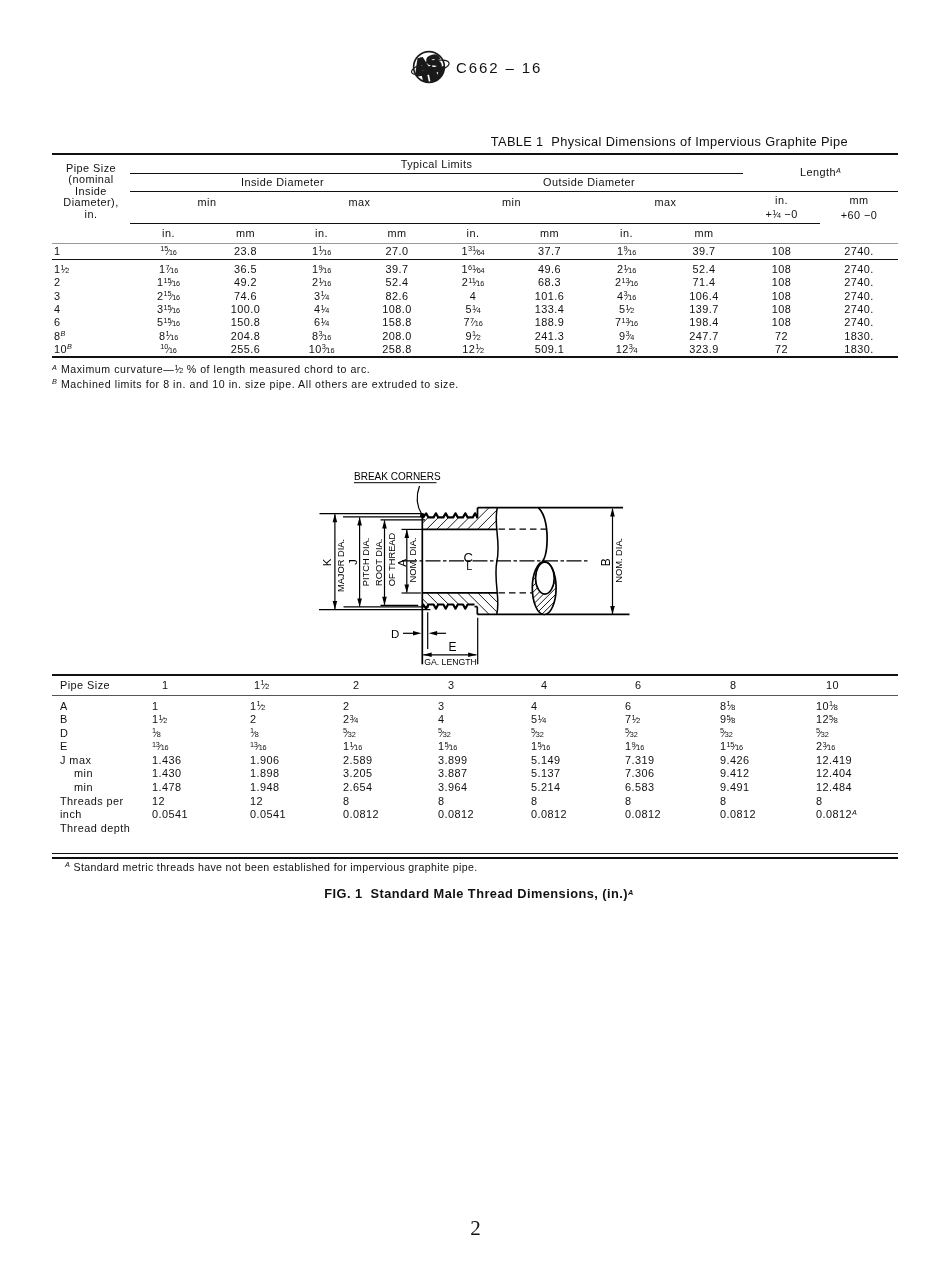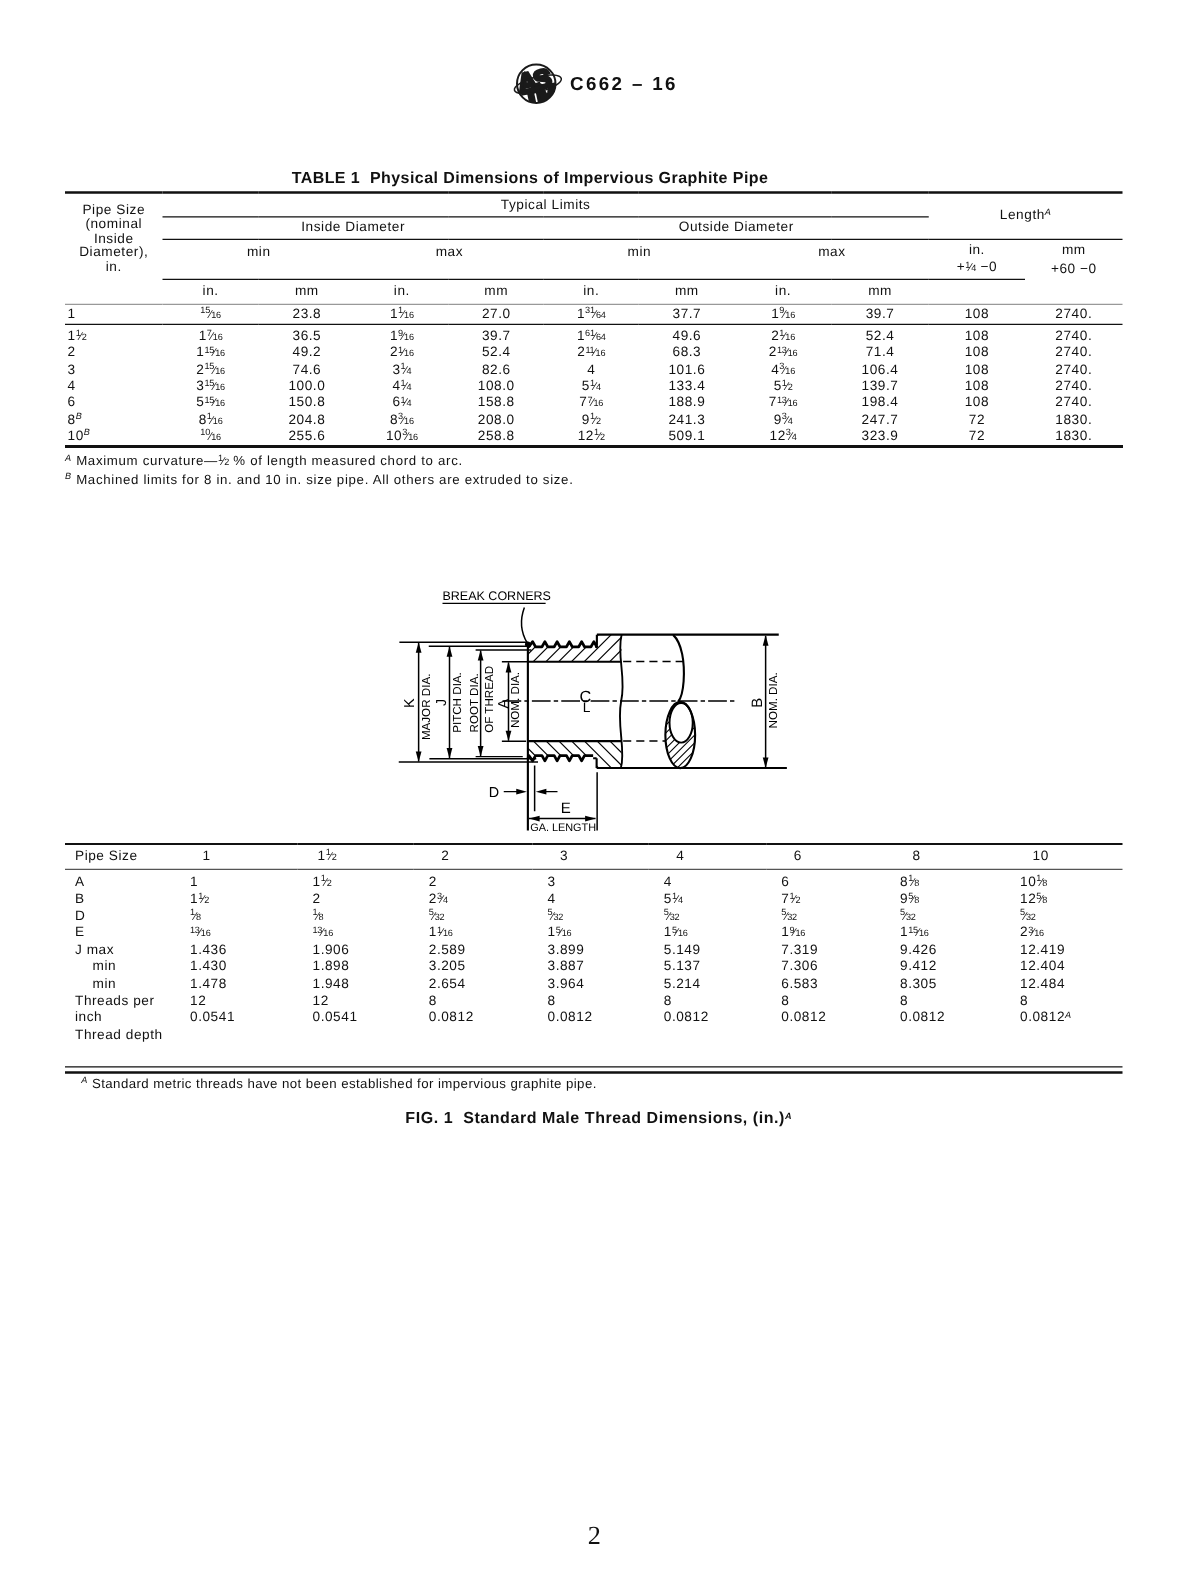--- a/index.html
+++ b/index.html
@@ -31,23 +31,23 @@
         </clipPath>
       </defs>
 <circle cx="27" cy="21" r="15.4" fill="#fff" stroke="#1a1a1a" stroke-width="1.6"></circle>
 <g clip-path="url(#gl)">
 <text x="25" y="25.6" font-family="Liberation Sans, sans-serif" font-weight="bold" font-size="21" fill="#1a1a1a" stroke="#1a1a1a" stroke-width="2.6" text-anchor="middle" transform="rotate(-12 27 21)" letter-spacing="-2.2">AS</text>
 <text x="27.5" y="38.8" font-family="Liberation Sans, sans-serif" font-weight="bold" font-size="21" fill="#1a1a1a" stroke="#1a1a1a" stroke-width="2.6" text-anchor="middle" transform="rotate(-12 27 21)" letter-spacing="-2.2">TM</text>
 </g>
 <ellipse cx="28.3" cy="21.5" rx="19.3" ry="6.0" fill="none" stroke="#1a1a1a" stroke-width="1.2" transform="rotate(-14 28.3 21.5)"></ellipse>
 </svg></div>
 
-<div class="abs" style="left:456px; top:58.8px; font-size:15px; font-weight:bold; letter-spacing:1.9px;">C662 – 16</div>
-
-<div class="abs" style="left:0; top:133.5px; width:848px; text-align:center; font-size:12.8px; letter-spacing:0.35px; font-weight:bold;">TABLE 1&nbsp;&nbsp;Physical Dimensions of Impervious Graphite Pipe</div>
+<div class="abs" style="left:456px; top:58.8px; font-size:15px; font-weight:normal; letter-spacing:1.9px;">C662 – 16</div>
+
+<div class="abs" style="left:0; top:133.5px; width:848px; text-align:right; font-size:12.8px; letter-spacing:0.35px; font-weight:normal;">TABLE 1&nbsp;&nbsp;Physical Dimensions of Impervious Graphite Pipe</div>
 
 <table id="t1" class="abs">
 <colgroup>
       <col style="width:78px">
       <col style="width:77px">
       <col style="width:77px">
       <col style="width:75px">
       <col style="width:76px">
       <col style="width:76px">
       <col style="width:77px">
@@ -449,21 +449,21 @@
         <td>12.404</td>
       </tr>
 <tr>
         <td class="lab"><span class="ind">min</span></td>
         <td>1.478</td>
         <td>1.948</td>
         <td>2.654</td>
         <td>3.964</td>
         <td>5.214</td>
         <td>6.583</td>
-        <td>8.305</td>
+        <td>9.491</td>
         <td>12.484</td>
       </tr>
 <tr>
         <td class="lab">Threads per</td>
         <td>12</td>
         <td>12</td>
         <td>8</td>
         <td>8</td>
         <td>8</td>
         <td>8</td>

